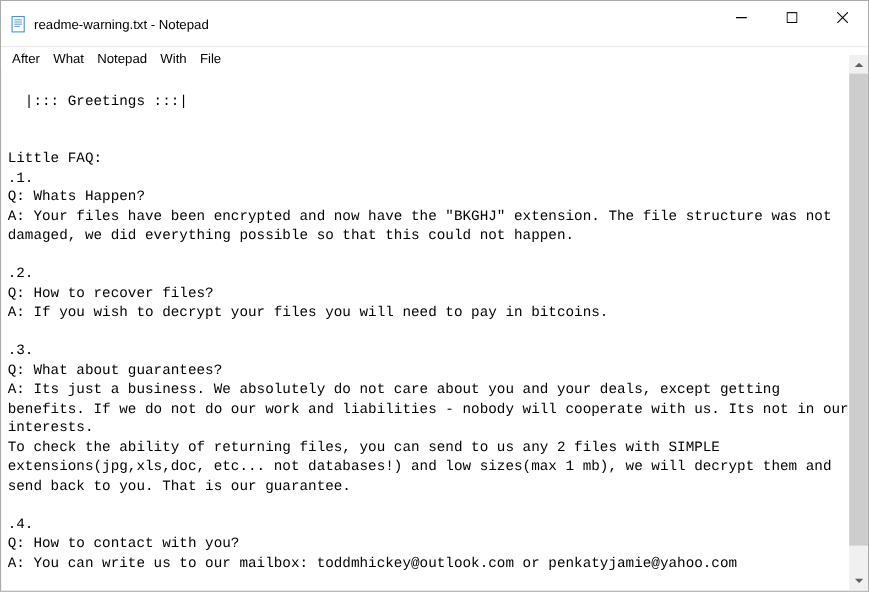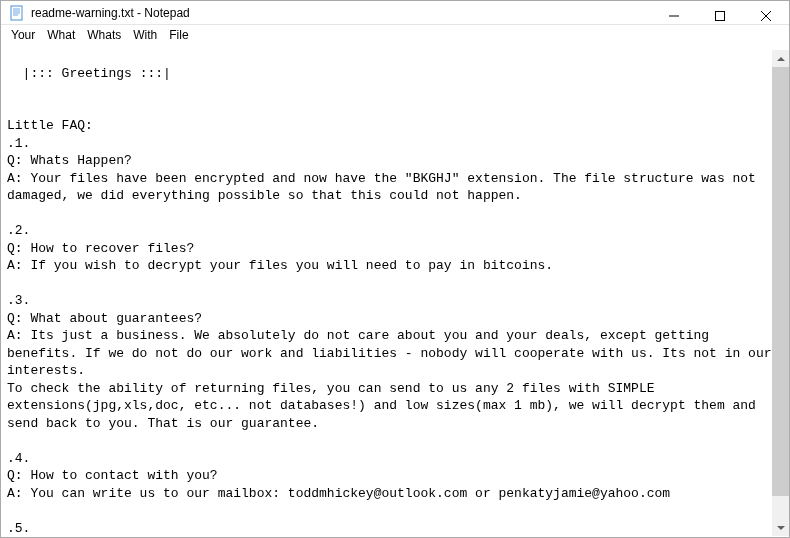--- a/index.html
+++ b/index.html
@@ -9,21 +9,21 @@
     }
     body {
       width: 790px;
       height: 538px;
       background: #fff;
       font-family: "Segoe UI", Tahoma, sans-serif;
       overflow: hidden;
       border: 1px solid #aaa;
     }
     .titlebar {
-      height: 24px;
+      height: 42px;
       background: #fff;
       display: flex;
       align-items: center;
       padding-left: 8px;
       border-bottom: 1px solid #e5e5e5;
     }
     .titlebar-icon {
       width: 16px;
       height: 16px;
       margin-right: 6px;
@@ -154,23 +154,23 @@
     <div class="win-btn close">
       <svg width="10" height="10">
           <line x1="0" y1="0" x2="10" y2="10" stroke="#000" stroke-width="1"></line>
           <line x1="10" y1="0" x2="0" y2="10" stroke="#000" stroke-width="1"></line>
         </svg>
     </div>
   </div>
 </div>
 
 <div class="menubar">
-  <span class="menu-item">Your</span>
+  <span class="menu-item">After</span>
   <span class="menu-item">What</span>
-  <span class="menu-item">Whats</span>
+  <span class="menu-item">Notepad</span>
   <span class="menu-item">With</span>
   <span class="menu-item">File</span>
 </div>
 
 <div class="content">
   <span>|::: Greetings :::|
 
 
 Little FAQ:
 .1.

